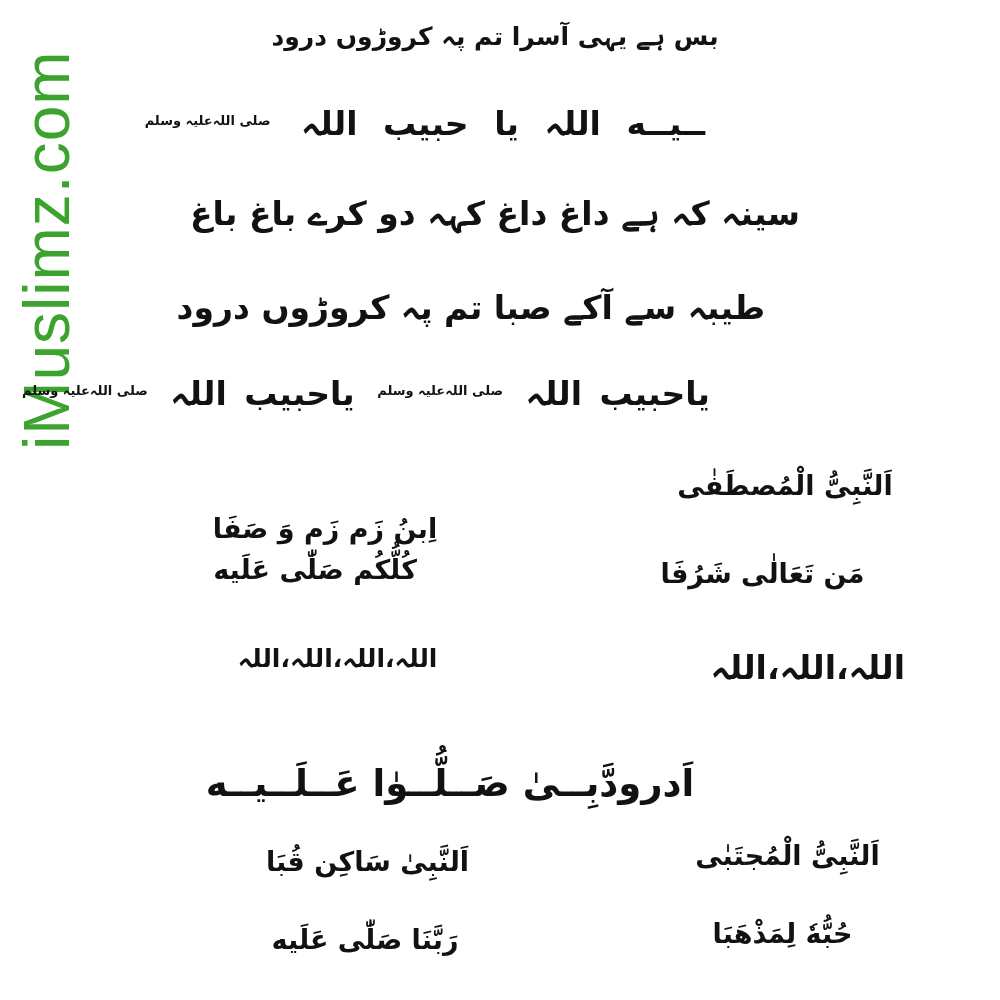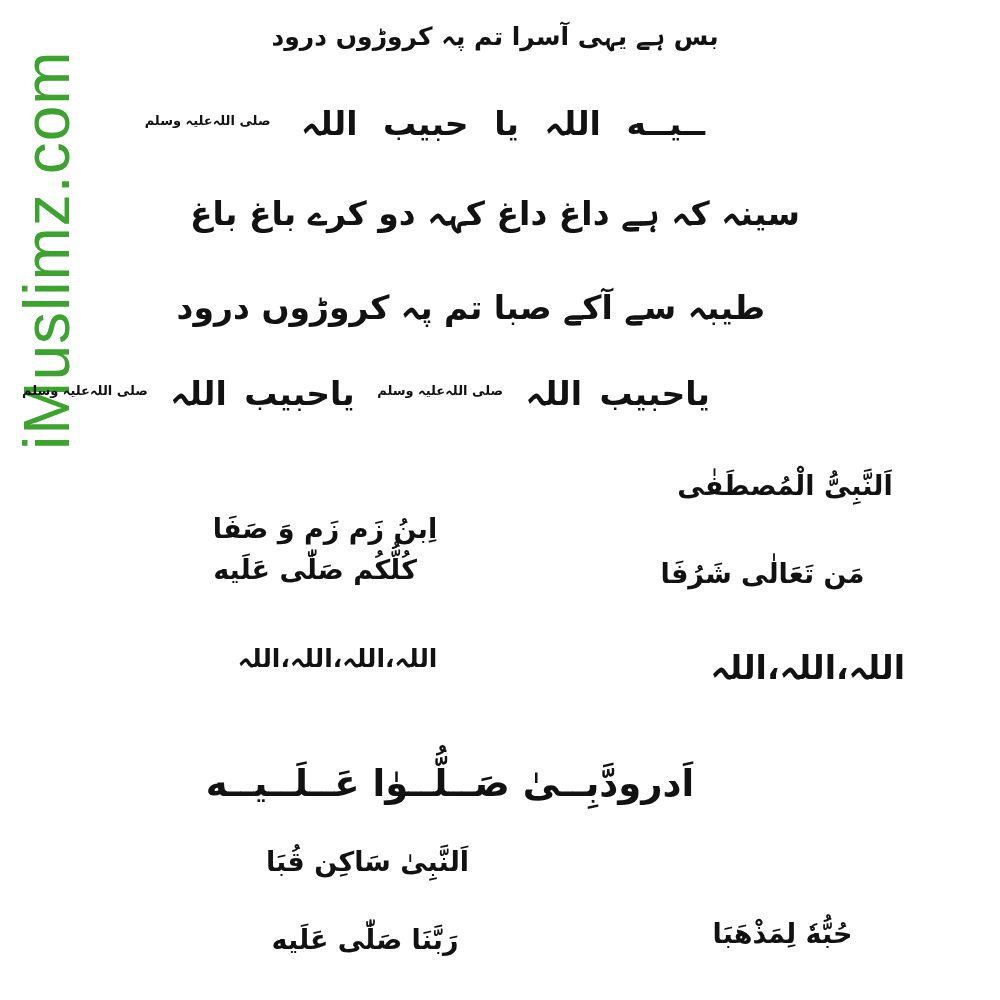--- a/index.html
+++ b/index.html
@@ -115,18 +115,19 @@
   <div class="c lA">اِبنُ زَم زَم وَ صَفَا</div>
 
   <div class="c rB">مَن تَعَالٰی شَرُفَا</div>
   <div class="c lB">کُلُّکُم صَلّٰی عَلَیه</div>
 
   <div class="c rC">اللہ،اللہ،اللہ</div>
   <div class="c lC">اللہ،اللہ،اللہ،اللہ</div>
 
   <div class="c ctr">اَدرودَّبِــیٰ صَــلُّــوٰا عَــلَــیــه</div>
 
+  <div class="c rD">اَلنَّبِیُّ الْمُجتَبٰی</div>
   <div class="c lD">اَلنَّبِیٰ سَاکِن قُبَا</div>
 
   <div class="c rE">حُبُّهٗ لِمَذْهَبَا</div>
   <div class="c lE">رَبَّنَا صَلّٰی عَلَیه</div>
 
 </div>
 
 </body></html>

